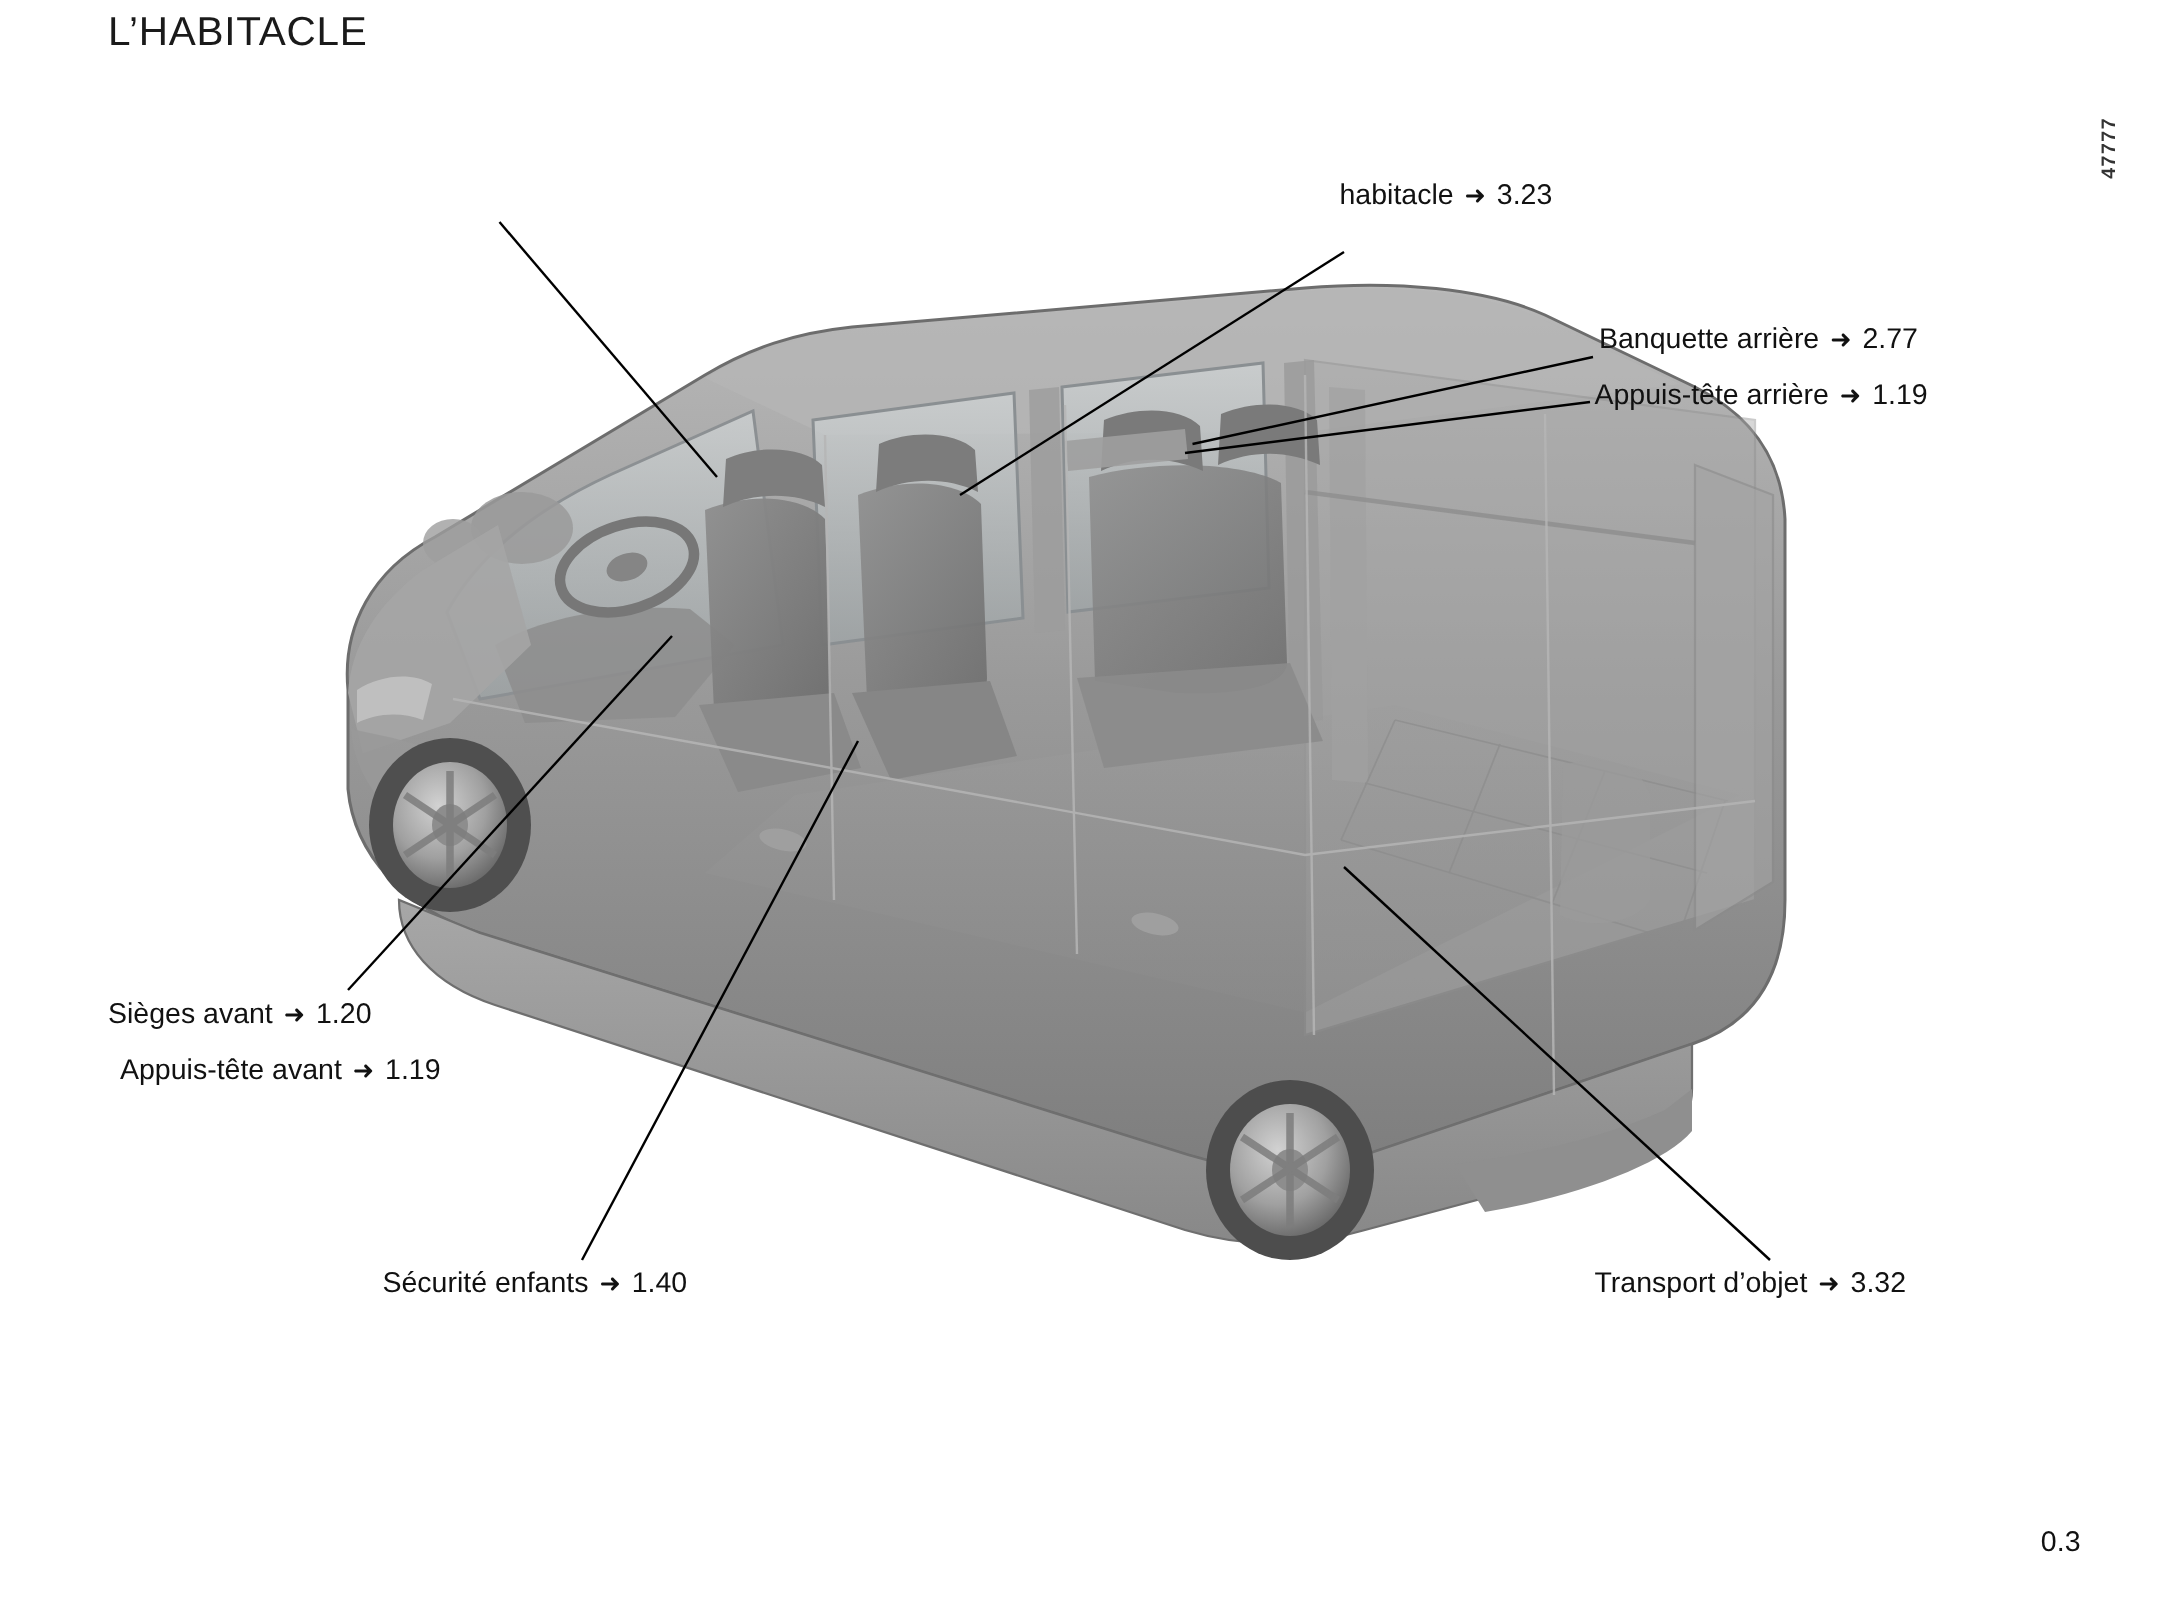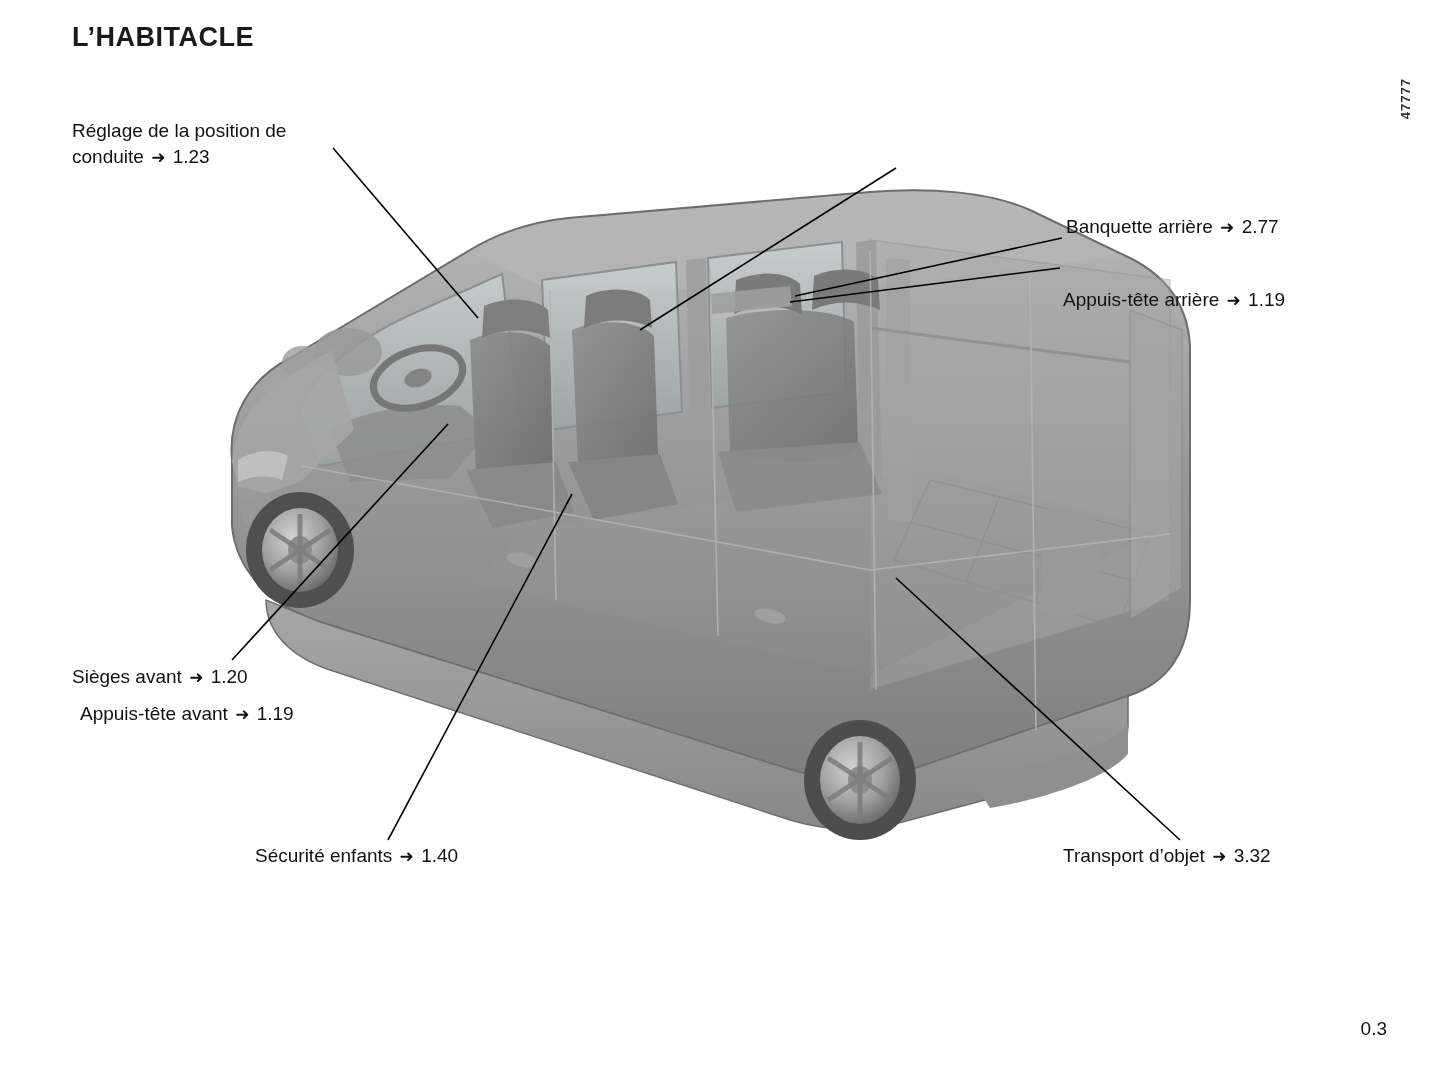--- a/index.html
+++ b/index.html
@@ -15,23 +15,23 @@
     position: relative;
     overflow: hidden;
   }
   .page {
     position: absolute;
     inset: 0;
   }
   .page-title {
     position: absolute;
     left: 72px;
-    top: 22px;
+    top: 6px;
     font-size: 27px;
-    font-weight: bold;
+    font-weight: normal;
     letter-spacing: 0.5px;
   }
   .ref-code {
     position: absolute;
     right: 32px;
     top: 78px;
     font-size: 13px;
     letter-spacing: 1px;
     color: #333;
     writing-mode: vertical-rl;
@@ -219,39 +219,36 @@
       <line x1="333" y1="148" x2="478" y2="318"></line>
       <line x1="896" y1="168" x2="640" y2="330"></line>
       <line x1="1062" y1="238" x2="795" y2="296"></line>
       <line x1="1060" y1="268" x2="790" y2="302"></line>
       <line x1="232" y1="660" x2="448" y2="424"></line>
       <line x1="388" y1="840" x2="572" y2="494"></line>
       <line x1="1180" y1="840" x2="896" y2="578"></line>
     </g>
   </svg>
 
-  <div class="callout" style="left:72px; top:118px;">
-    <div>Réglage de la position de</div>
+
+  <div class="callout" style="left:893px; top:118px;">
     <div>
-      <span>conduite</span>
+      <span>habitacle</span>
       <span class="arrow">➜</span>
-      <span>1.23</span>
+      <span>3.23</span>
     </div>
-  </div>
-
-  <div class="callout" style="left:893px; top:118px;">
   </div>
 
   <div class="callout" style="left:1066px; top:214px;">
     <span>Banquette arrière</span>
     <span class="arrow">➜</span>
     <span>2.77</span>
   </div>
 
-  <div class="callout" style="left:1063px; top:251px;margin-top:36px;">
+  <div class="callout" style="left:1063px; top:251px;">
     <span>Appuis-tête arrière</span>
     <span class="arrow">➜</span>
     <span>1.19</span>
   </div>
 
   <div class="callout" style="left:72px; top:664px;">
     <span>Sièges avant</span>
     <span class="arrow">➜</span>
     <span>1.20</span>
   </div>

